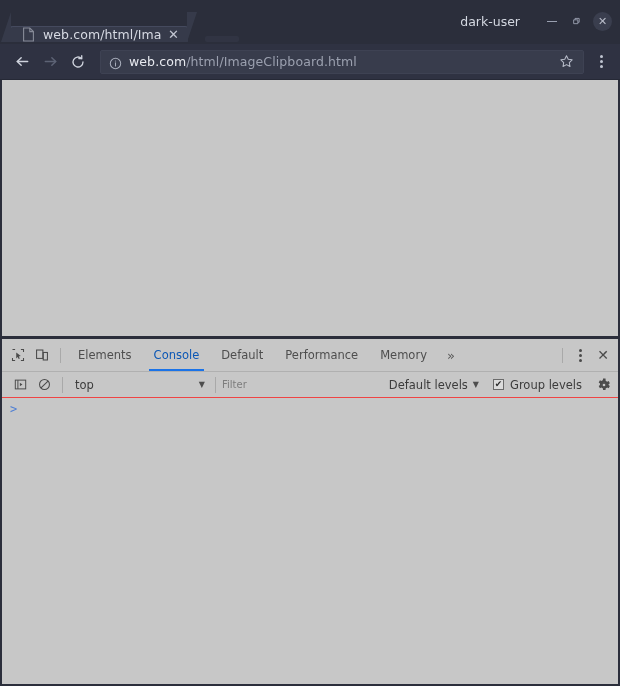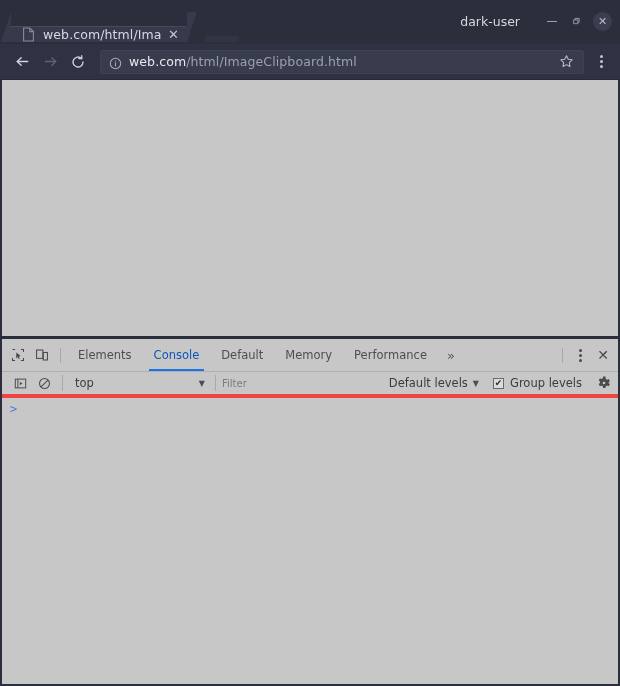--- a/index.html
+++ b/index.html
@@ -340,21 +340,21 @@
     flex: none;
     padding-right: 3px;
   }
 
   .dt-filterbar {
     height: 26px;
     flex: none;
     display: flex;
     align-items: center;
     background: #c7c7c7;
-    border-bottom: 4px solid #ef4444;
+    border-bottom: 1px solid #ef4444;
     box-sizing: border-box;
     padding-left: 6px;
   }
   .ctx-select {
     width: 140px;
     height: 19px;
     display: flex;
     align-items: center;
     justify-content: space-between;
     font-size: 11.5px;
@@ -561,22 +561,22 @@
           <rect x="9.4" y="5.1" width="4.8" height="8.6"></rect>
         </svg>
       </span>
 
       <span class="dt-sep"></span>
 
       <div class="dt-tabs">
         <span class="dt-tab">Elements</span>
         <span class="dt-tab active">Console</span>
         <span class="dt-tab">Default</span>
+        <span class="dt-tab">Performance</span>
         <span class="dt-tab">Memory</span>
-        <span class="dt-tab">Performance</span>
         <span class="dt-overflow">»</span>
       </div>
 
       <div class="dt-right">
         <span class="dt-sep"></span>
         <span class="kebab">
           <i style="background:#4a4a4a"></i>
             <i style="background:#4a4a4a"></i>
             <i style="background:#4a4a4a"></i>
         </span>

